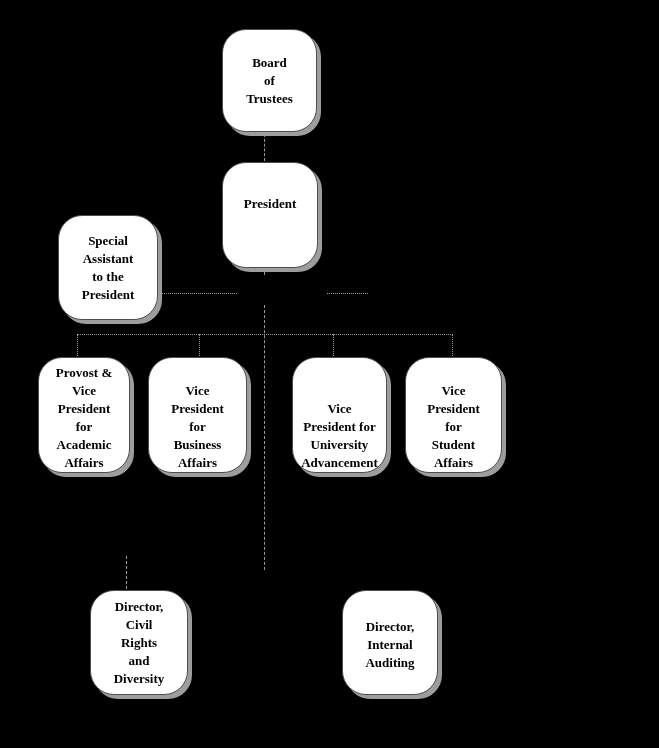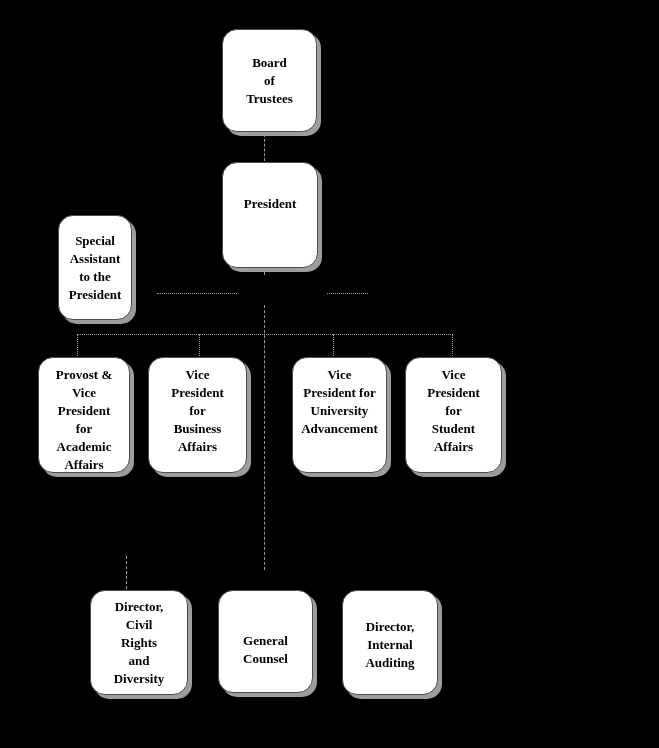--- a/index.html
+++ b/index.html
@@ -12,42 +12,42 @@
     width: 659px;
     height: 748px;
     background: #000000;
     overflow: hidden;
     font-family: "Liberation Serif", "DejaVu Serif", serif;
   }
   .node {
     position: absolute;
     background: #ffffff;
     border: 1px solid #4d4d4d;
-    border-radius: 15px;
+    border-radius: 24px;
     box-shadow: 4px 4px 0 #9d9d9d;
     box-sizing: border-box;
     display: flex;
     align-items: center;
     justify-content: center;
     overflow: hidden;
   }
   .node-label {
     font-weight: bold;
     font-size: 13px;
     line-height: 18px;
     text-align: center;
     color: #000000;
     white-space: pre-line;
   }
-  .v-top { align-items: flex-start; padding-top: 8px; }
+  .v-top { align-items: flex-end; padding-top: 18px; }
 
   
   #n-trustees   { left:222px; top:29px;  width:95px; height:103px; }
   #n-president  { left:222px; top:162px; width:96px; height:106px; padding-bottom:22px; }
-  #n-special    { left:58px;  top:215px; width:74px; height:105px; }
+  #n-special    { left:58px;  top:215px; width:100px; height:105px; }
   #n-execsec    { left:368px; top:215px; width:99px; height:105px; }
   #n-provost    { left:38px;  top:357px; width:92px; height:116px; }
   #n-business   { left:148px; top:357px; width:99px; height:116px; }
   #n-univadv    { left:292px; top:357px; width:95px; height:116px; }
   #n-student    { left:405px; top:357px; width:97px; height:116px; }
   #n-civil      { left:90px;  top:590px; width:98px; height:105px; }
   #n-counsel    { left:218px; top:590px; width:95px; height:103px; padding-top:16px; }
   #n-audit      { left:342px; top:590px; width:96px; height:105px; padding-top:5px; }
 
   
@@ -146,24 +146,20 @@
   </div>
 
   <div class="node" id="n-civil">
     <span class="node-label">Director,
 Civil
 Rights
 and
 Diversity</span>
   </div>
 
-  <div class="node" id="n-counsel">
-    <span class="node-label">General
-Counsel</span>
-  </div>
 
   <div class="node" id="n-audit">
     <span class="node-label">Director,
 Internal
 Auditing</span>
   </div>
 
 </div>
 
 </body></html>

